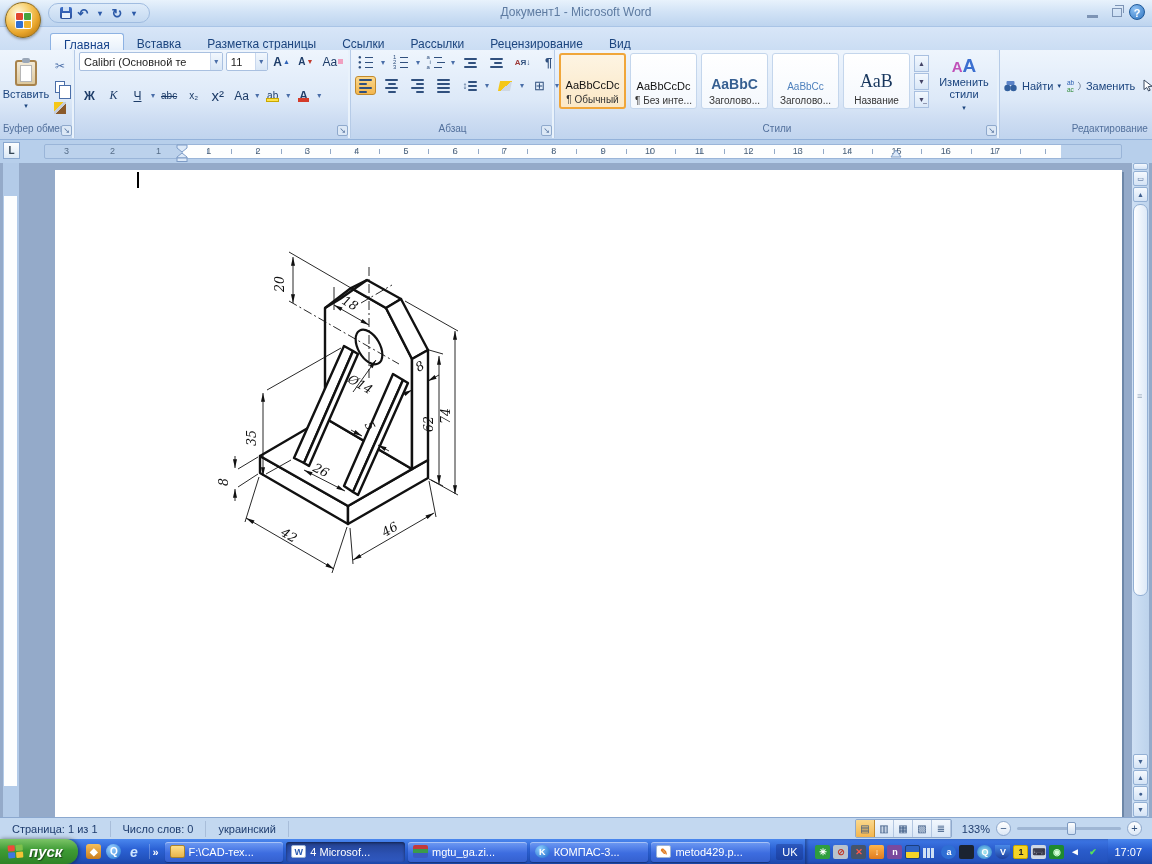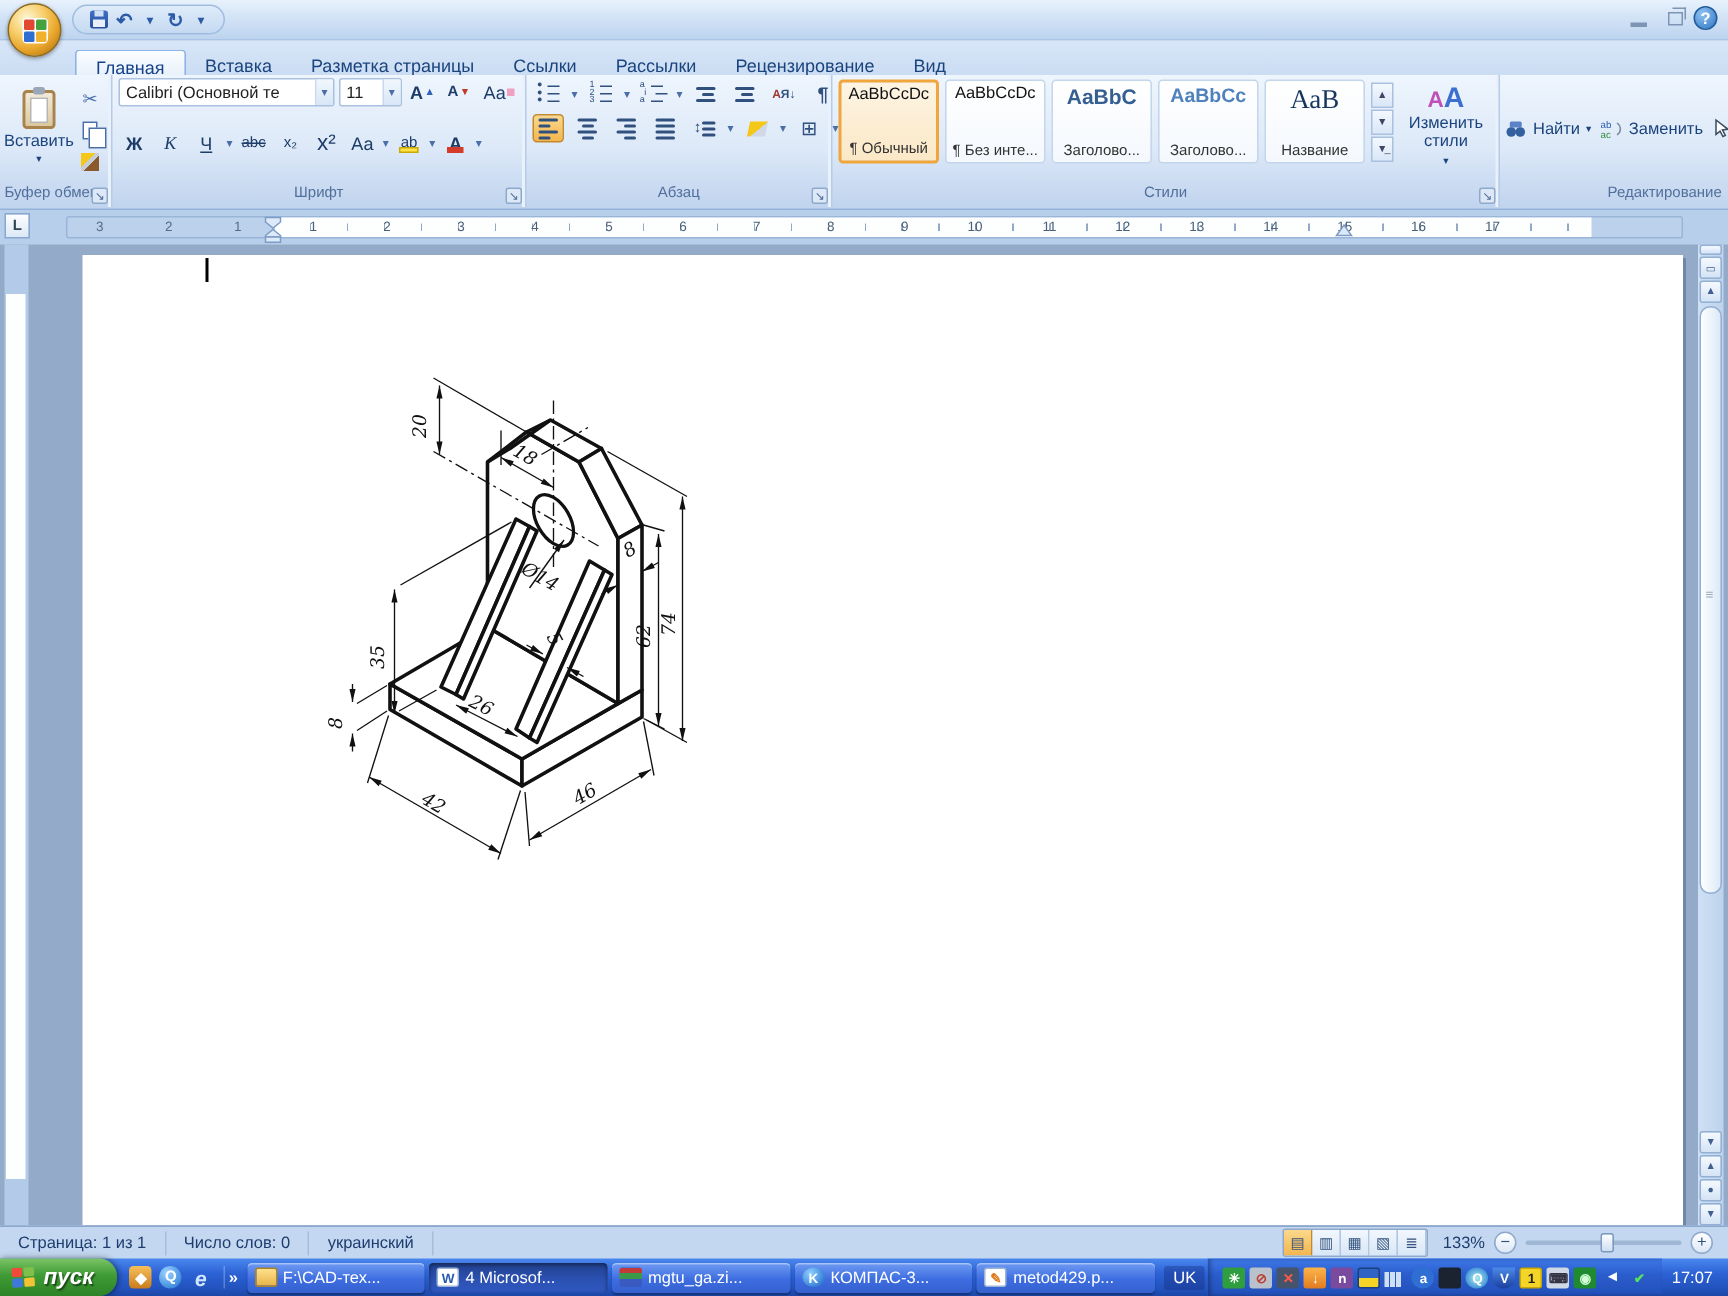--- a/index.html
+++ b/index.html
@@ -81,26 +81,26 @@
 .bars .w60{width:8px}
 .lrow{display:flex;flex-direction:column;gap:2px}
 .lrow .r{display:flex;align-items:center;gap:2px}
 .lrow .m{font-size:6px;color:#30507e;width:5px;line-height:3px}
 .lrow .bar{width:8px;height:1.5px;background:#30507e}
 .pil{font-size:13px;color:#30507e;font-weight:bold}
 .sorticon{font-size:8px;font-weight:bold;color:#9e3a38;line-height:7px;text-align:left}
 .sorticon .dn{color:#30507e}
 
 .scard{width:67px;height:56px;background:linear-gradient(#fff,#f4f8fd);border:1px solid #c4d6ec;border-radius:3px;
- display:flex;flex-direction:column;align-items:center;justify-content:space-between;gap:3px;padding:2px}
+ display:flex;flex-direction:column;align-items:center;justify-content:flex-end;gap:3px;padding:2px}
 .scard.sel{border:2px solid #f0a63a;background:linear-gradient(#fdf4e3,#fbe8c6)}
 .scard .prev{font-size:11px;color:#111;white-space:nowrap}
 .scard .nm{font-size:10px;color:#333;white-space:nowrap;overflow:hidden;max-width:62px}
 .scard.h1 .prev{font-size:14px;font-weight:bold;color:#365f91}
-.scard.h2 .prev{font-size:13px;font-weight:bold;color:#4f81bd}
+.scard.h2 .prev{font-size:10px;font-weight:normal;color:#4f81bd}
 .scard.ttl .prev{font-size:18px;color:#17365d;font-family:"Liberation Serif",serif}
 .sscroll{display:flex;flex-direction:column;gap:1px;padding-top:2px}
 .sscroll span{width:15px;height:17px;background:linear-gradient(#f3f8fe,#d9e7f7);border:1px solid #a9c0e0;
  font-size:7px;color:#446;display:flex;align-items:center;justify-content:center}
 .chstyles{width:64px;flex-direction:column;gap:2px;color:#1b447e;font-size:11px;text-align:center;line-height:12px}
 .aa-icon span:first-child{font-size:15px;color:#c050b8;font-weight:bold}
 .aa-icon span:last-child{font-size:19px;color:#3b6fd0;font-weight:bold}
 
 .ed{display:flex;gap:4px;padding:4px 2px}
 .ed .erow{display:flex;align-items:center;gap:4px;color:#1b447e;font-size:11px}
@@ -218,20 +218,21 @@
     </div>
     <div class="qat">
       <span class="qbtn">
           <span class="floppy"></span>
         </span>
       <span class="qbtn">↶</span>
       <span class="qbtn" style="font-size:8px">▾</span>
       <span class="qbtn">↻</span>
       <span class="qbtn" style="font-size:8px">▾</span>
     </div>
+    <div class="title-text">Документ1 - Microsoft Word</div>
     <div class="winctl">
       <span class="w-min"></span>
       <span class="w-res"></span>
       <span class="w-close">×</span>
     </div>
   </div>
 
   <div class="tabsrow">
 
   <div class="rtab active">Главная</div>
@@ -306,21 +307,20 @@
               <span class="hl-bar"></span>
             </span>
           <span class="caret-d">▾</span>
           <span class="btn sbtn b">
               <span>А</span>
               <span class="fc-bar"></span>
             </span>
           <span class="caret-d">▾</span>
         </div>
       </div>
-      <div class="glabel">Шрифт</div>
       <div class="launcher">↘</div>
     </div>
 
     <div class="rgroup" style="width:204px">
       <div class="gbody" style="flex-direction:column;gap:4px">
         <div class="fg-row" style="gap:5px">
           <span class="btn sbtn">
             <span class="lrow">
                 <span class="r">
                   <span class="m">●</span>

